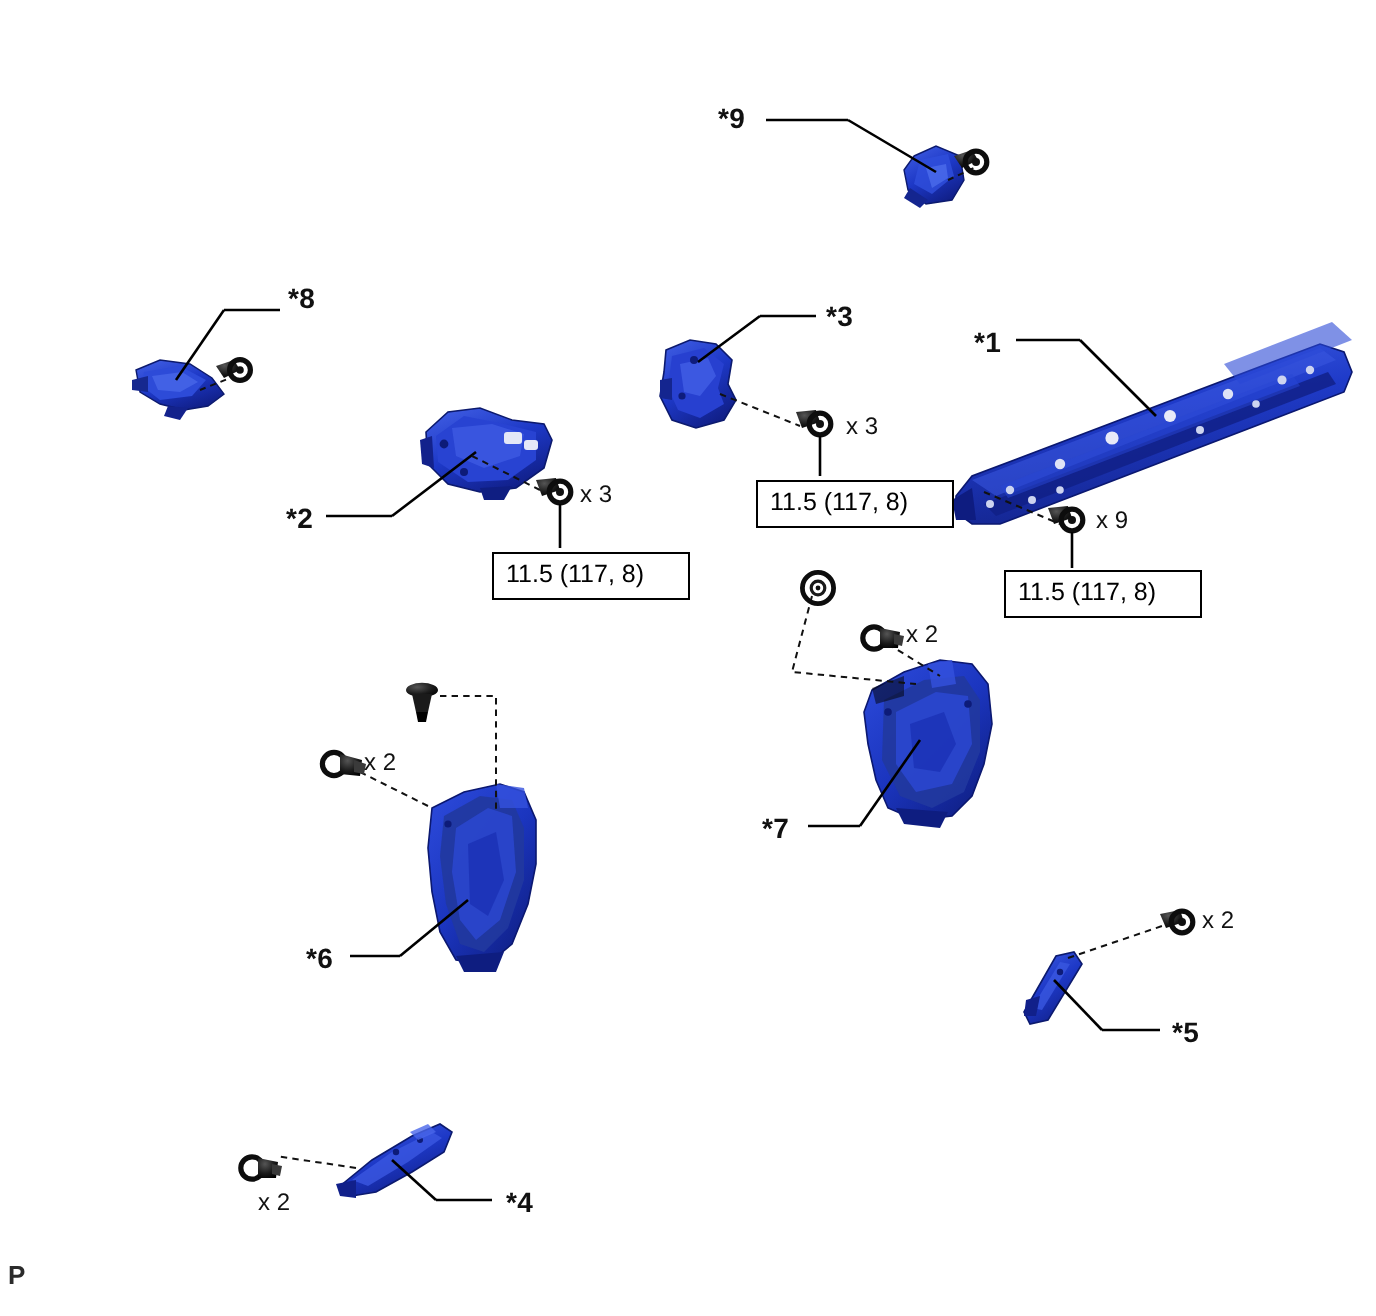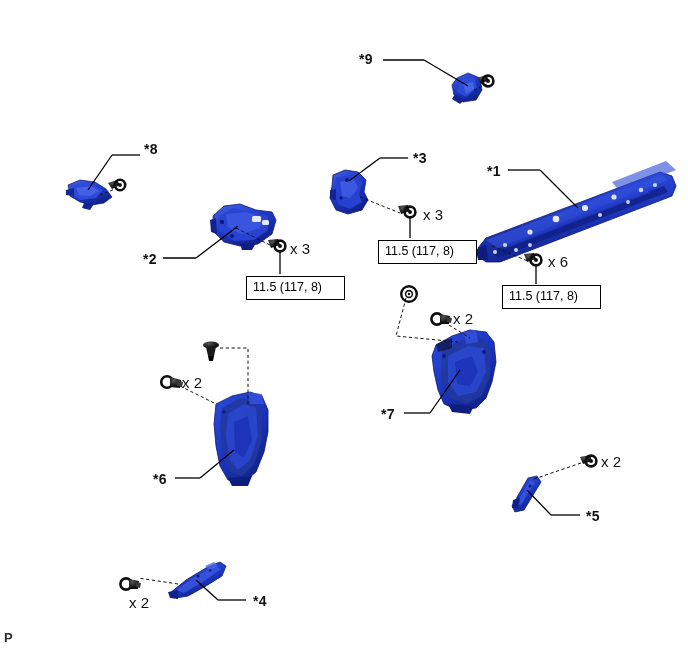--- a/index.html
+++ b/index.html
@@ -1,21 +1,21 @@
 <!DOCTYPE html>
 <html><head>
 <meta charset="utf-8">
 <style>
   html,body{margin:0;padding:0;background:#ffffff;}
   body{width:688px;height:658px;position:relative;overflow:hidden;
        font-family:"Liberation Sans", sans-serif;color:#1a1a1a;}
   #stage{position:absolute;left:0;top:0;width:688px;height:658px;}
   svg.layer{position:absolute;left:0;top:0;width:688px;height:658px;overflow:visible;}
   .ref-label{position:absolute;font-size:14px;font-weight:600;color:#111;white-space:nowrap;letter-spacing:0.2px;}
-  .qty-label{position:absolute;font-size:15px;font-weight:500;color:#111;white-space:nowrap;}
+  .qty-label{position:absolute;font-size:12px;font-weight:500;color:#111;white-space:nowrap;}
   .torque-box{position:absolute;border:1.6px solid #000;background:#fff;
               font-size:12.5px;line-height:1;padding:4px 22px 5px 6px;white-space:nowrap;color:#000;}
   .corner-mark{position:absolute;left:4px;top:630px;font-size:13px;font-weight:700;color:#2b2b2b;}
 </style>
 </head>
 <body>
 
 <div id="stage">
 
   <svg class="layer" viewBox="0 0 688 658">
@@ -231,21 +231,21 @@
   <div class="ref-label" style="left:487px;top:163px;">*1</div>
   <div class="ref-label" style="left:143px;top:251px;">*2</div>
   <div class="ref-label" style="left:413px;top:150px;">*3</div>
   <div class="ref-label" style="left:253px;top:593px;">*4</div>
   <div class="ref-label" style="left:586px;top:508px;">*5</div>
   <div class="ref-label" style="left:153px;top:471px;">*6</div>
   <div class="ref-label" style="left:381px;top:406px;">*7</div>
   <div class="ref-label" style="left:144px;top:141px;">*8</div>
   <div class="ref-label" style="left:359px;top:51px;">*9</div>
 
-  <div class="qty-label" style="left:548px;top:253px;">x 6</div>
+  <div class="qty-label" style="left:548px;top:253px;">x 9</div>
   <div class="qty-label" style="left:290px;top:240px;">x 3</div>
   <div class="qty-label" style="left:423px;top:206px;">x 3</div>
   <div class="qty-label" style="left:129px;top:594px;">x 2</div>
   <div class="qty-label" style="left:601px;top:453px;">x 2</div>
   <div class="qty-label" style="left:182px;top:374px;">x 2</div>
   <div class="qty-label" style="left:453px;top:310px;">x 2</div>
 
   <div class="torque-box" style="left:246px;top:276px;">11.5 (117, 8)</div>
   <div class="torque-box" style="left:378px;top:240px;">11.5 (117, 8)</div>
   <div class="torque-box" style="left:502px;top:285px;">11.5 (117, 8)</div>

